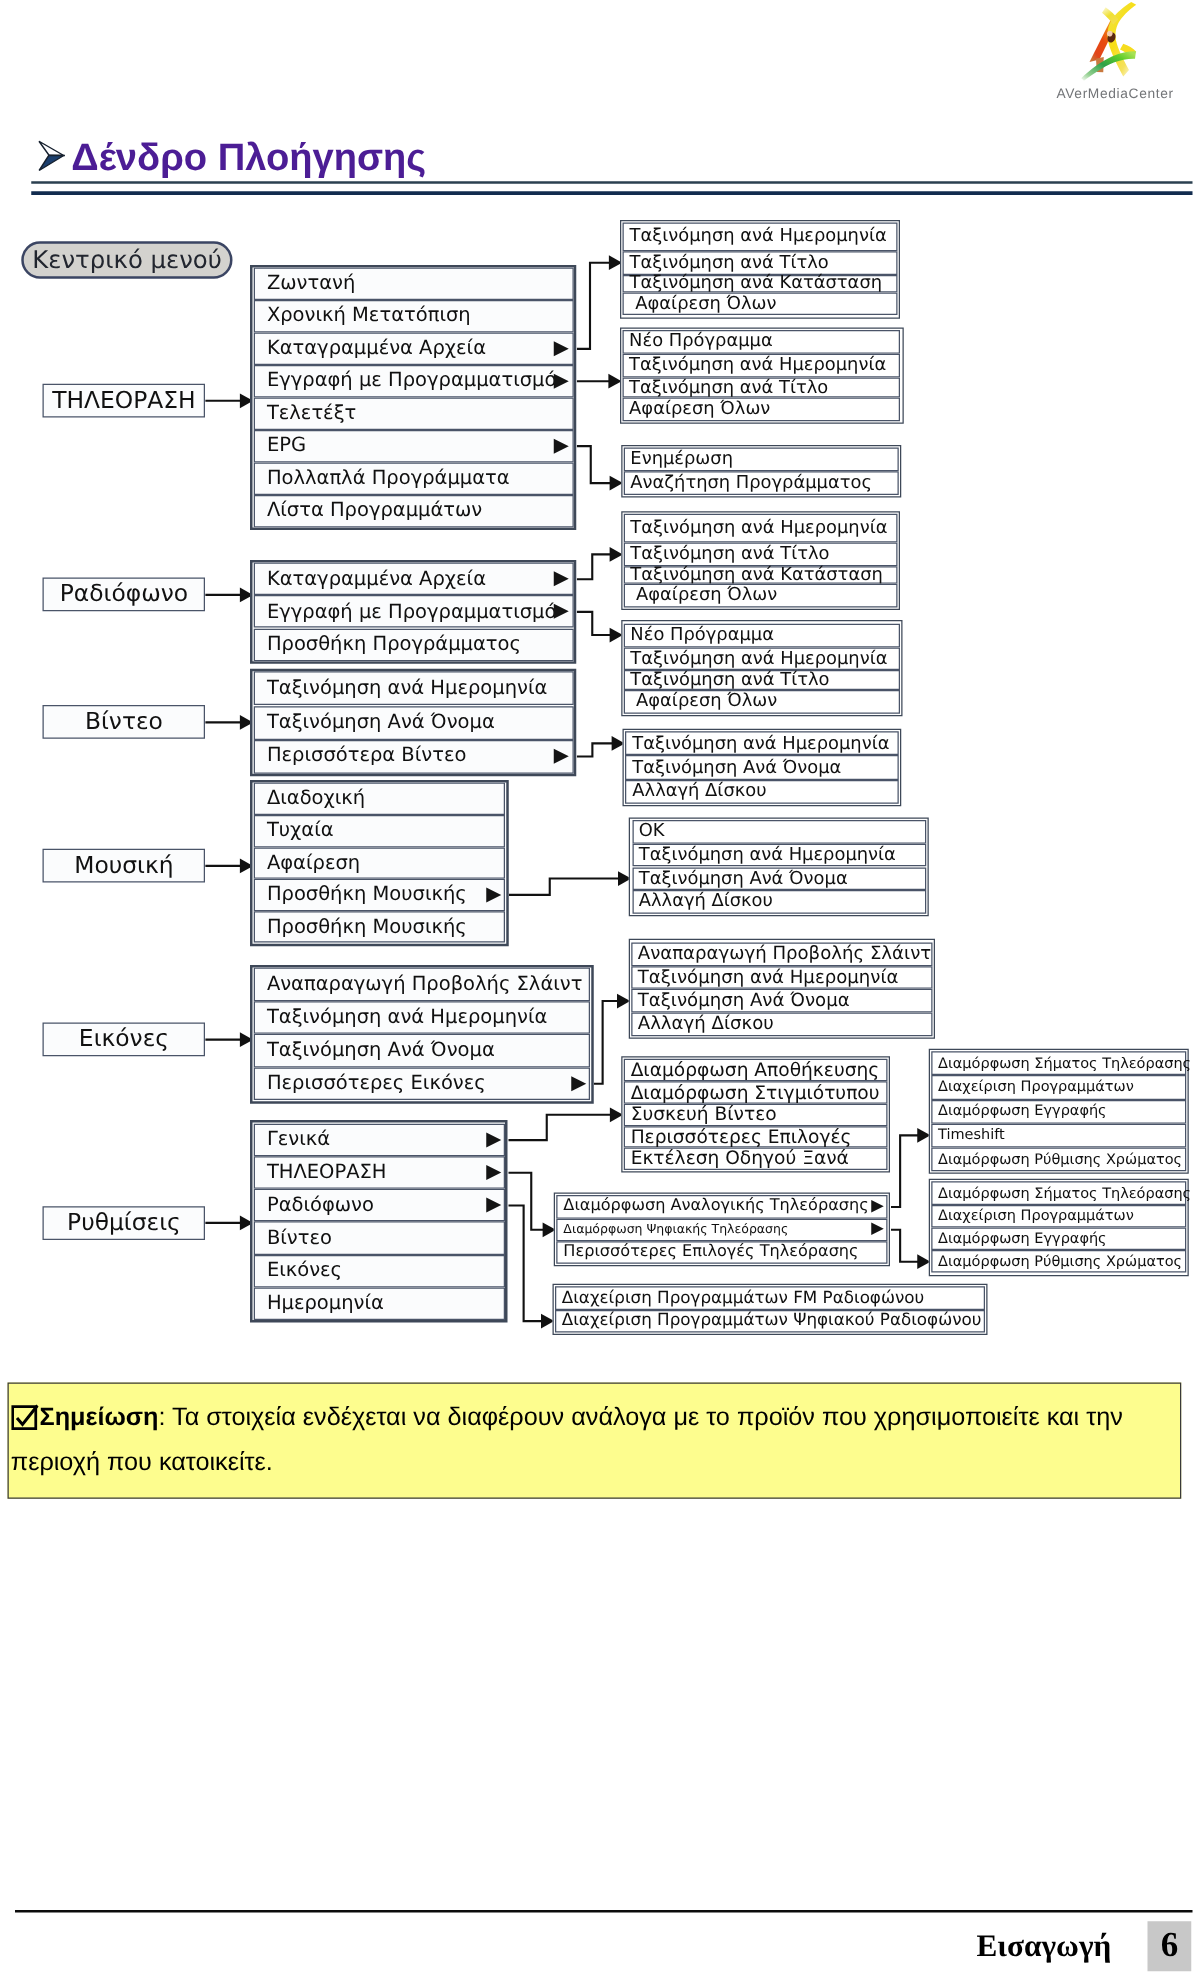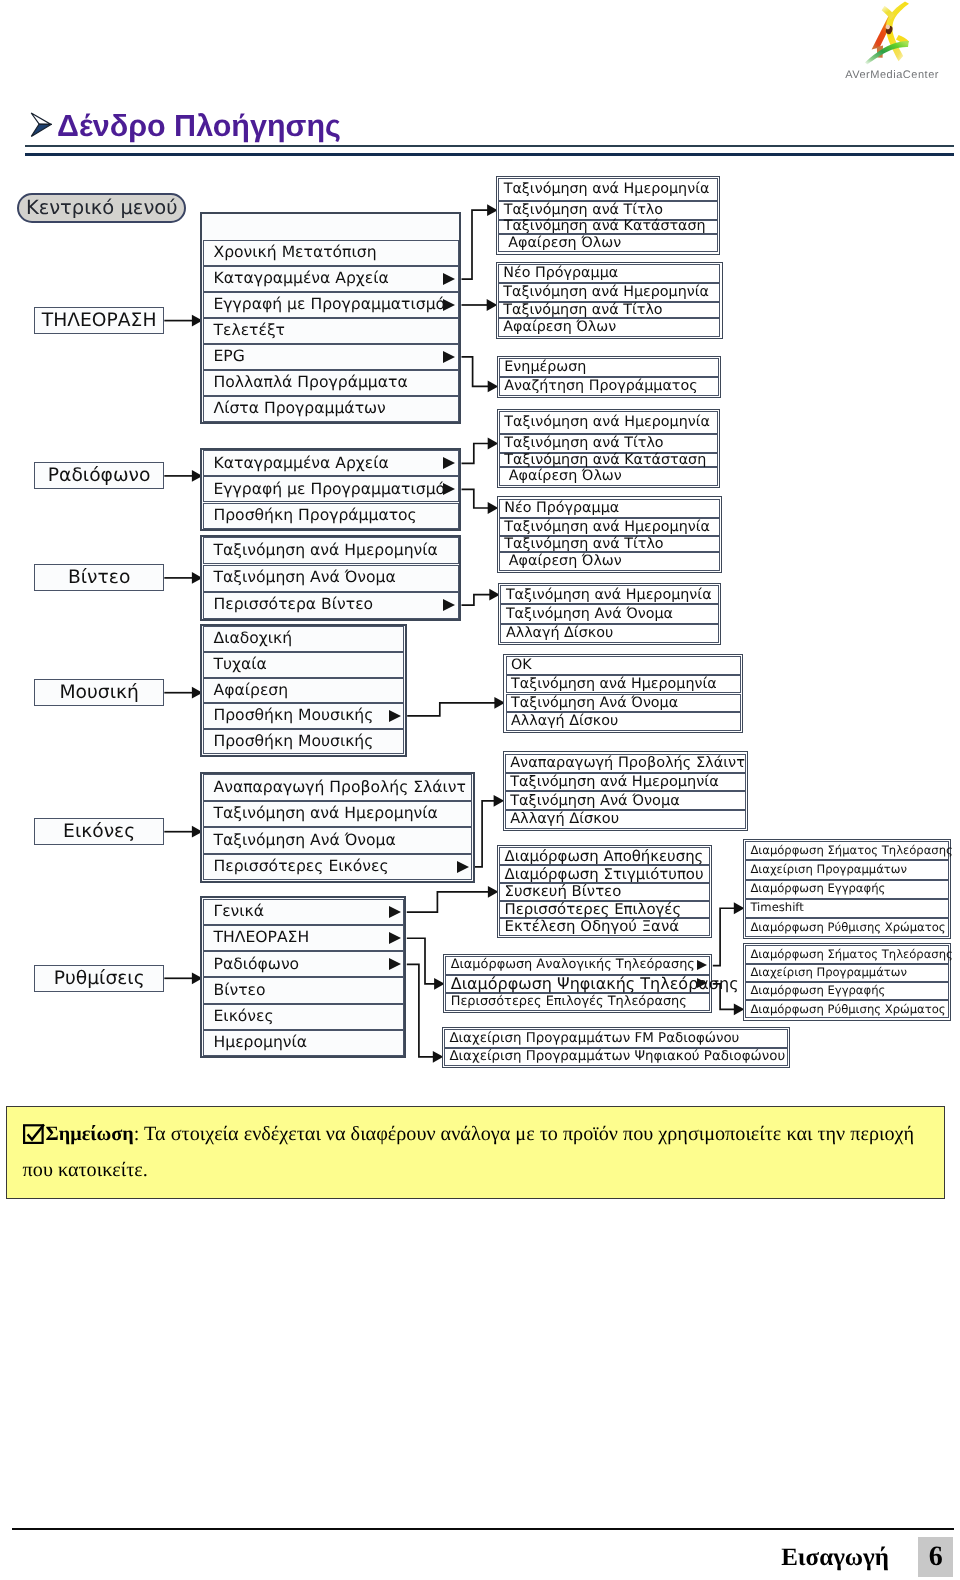--- a/index.html
+++ b/index.html
@@ -42,22 +42,22 @@
   .tri{position:absolute;width:0;height:0;border-style:solid;
        border-width:6.2px 0 6.2px 12px;border-color:transparent transparent transparent #141414;}
   .tri-s{position:absolute;width:0;height:0;border-style:solid;
        border-width:5.4px 0 5.4px 10.5px;border-color:transparent transparent transparent #141414;}
 
   svg.conn{position:absolute;left:0;top:0;width:960px;height:1580px;pointer-events:none;overflow:visible;}
 
   
   .note{position:absolute;left:5.6px;top:1106.3px;width:939.6px;height:92.8px;box-sizing:border-box;
         border:1.5px solid #3a3a38;background:#fdfd8e;}
-  .note-inner{position:absolute;left:16px;top:10px;width:912px;
-              font-family:Liberation Serif, serif;font-size:20.2px;color:#000;line-height:35.5px;}
+  .note-inner{position:absolute;left:2px;top:10px;width:912px;
+              font-family:Liberation Sans, sans-serif;font-size:20.2px;color:#000;line-height:35.5px;}
   .note-chk{display:inline-block;width:22px;height:21px;position:relative;
             vertical-align:-4px;margin-right:1px;}
   .note-b{font-weight:bold;}
 
   
   .f-rule{position:absolute;left:12.2px;top:1527.5px;width:942.1px;height:2.2px;background:#0b0b0b;}
   .f-label{position:absolute;left:758px;top:1545px;width:131px;text-align:right;
            font-family:"Liberation Serif","DejaVu Serif",serif;font-weight:bold;font-size:25px;
            line-height:25px;color:#000;white-space:nowrap;}
   .f-page{position:absolute;left:918.3px;top:1536.8px;width:34.8px;height:40.5px;background:#c8c8c8;
@@ -168,20 +168,23 @@
         <polygon points="434.09999999999997,977.9 444.7,983.8 434.09999999999997,989.6999999999999" fill="#111"></polygon>
         <path d="M 406.8 964.375 H 418.9 V 1056.8500000000001 H 434.4" stroke="#111" stroke-width="1.7" fill="none" stroke-linecap="butt" stroke-linejoin="miter"></path>
         <polygon points="432.79999999999995,1050.95 443.4,1056.8500000000001 432.79999999999995,1062.7500000000002" fill="#111"></polygon>
         <path d="M 712.8 965.55 H 720.1 V 908.2500000000001 H 735.4" stroke="#111" stroke-width="1.7" fill="none" stroke-linecap="butt" stroke-linejoin="miter"></path>
         <polygon points="733.8,902.3500000000001 744.4,908.2500000000001 733.8,914.1500000000001" fill="#111"></polygon>
         <path d="M 712.8 983.8 H 720.1 V 1009.3499999999998 H 735.4" stroke="#111" stroke-width="1.7" fill="none" stroke-linecap="butt" stroke-linejoin="miter"></path>
         <polygon points="733.8,1003.4499999999998 744.4,1009.3499999999998 733.8,1015.2499999999998" fill="#111"></polygon>
       </svg>
       <div class="lbl-round" style="left:16.9px;top:193px;width:169.6px;height:29.8px">Κεντρικό μενού</div>
       <div class="mbox" style="left:199.9px;top:211.6px;width:261.2px;height:212.72px"></div>
+      <div class="mrow" style="left:202.5px;top:214.2px;width:256px;height:25.94px">
+        <span>Ζωντανή</span>
+      </div>
       <div class="mrow" style="left:202.5px;top:240.14px;width:256px;height:25.94px">
         <span>Χρονική Μετατόπιση</span>
       </div>
       <div class="mrow" style="left:202.5px;top:266.08px;width:256px;height:25.94px">
         <span>Καταγραμμένα Αρχεία</span>
       </div>
       <div class="tri" style="left:443.3px;top:272.75px"></div>
       <div class="mrow" style="left:202.5px;top:292.02px;width:256px;height:25.94px">
         <span>Εγγραφή με Προγραμματισμό</span>
       </div>
@@ -320,21 +323,21 @@
       <div class="rrow" style="left:504.7px;top:810.3px;width:241.40000000000003px;height:18.7px;font-size:14.5px"><span>Αλλαγή Δίσκου</span></div>
       <div class="rbox" style="left:496.9px;top:845.3px;width:214.7px;height:92.40000000000002px"></div>
       <div class="rrow" style="left:499px;top:847.4px;width:210.5px;height:18px;font-size:14.9px"><span>Διαμόρφωση Αποθήκευσης</span></div>
       <div class="rrow" style="left:499px;top:865.4px;width:210.5px;height:17.6px;font-size:14.9px"><span>Διαμόρφωση Στιγμιότυπου</span></div>
       <div class="rrow" style="left:499px;top:883px;width:210.5px;height:17.6px;font-size:14.9px"><span>Συσκευή Βίντεο</span></div>
       <div class="rrow" style="left:499px;top:900.6px;width:210.5px;height:17.6px;font-size:14.9px"><span>Περισσότερες Επιλογές</span></div>
       <div class="rrow" style="left:499px;top:918.2px;width:210.5px;height:17.4px;font-size:14.9px"><span>Εκτέλεση Οδηγού Ξανά</span></div>
       <div class="rbox" style="left:443.09999999999997px;top:954.3px;width:268.79999999999995px;height:58.900000000000006px"></div>
       <div class="rrow" style="left:445.2px;top:956.4px;width:264.59999999999997px;height:18.3px;font-size:12.9px"><span>Διαμόρφωση Αναλογικής Τηλεόρασης</span></div>
       <div class="tri-s" style="left:696.8px;top:960.05px"></div>
-      <div class="rrow" style="left:445.2px;top:974.6999999999999px;width:264.59999999999997px;height:18.2px;font-size:16px"><span>Διαμόρφωση Ψηφιακής Τηλεόρασης</span></div>
+      <div class="rrow" style="left:445.2px;top:974.6999999999999px;width:264.59999999999997px;height:18.2px;font-size:10px"><span>Διαμόρφωση Ψηφιακής Τηλεόρασης</span></div>
       <div class="tri-s" style="left:696.8px;top:978.3px"></div>
       <div class="rrow" style="left:445.2px;top:992.9px;width:264.59999999999997px;height:18.2px;font-size:12.9px"><span>Περισσότερες Επιλογές Τηλεόρασης</span></div>
       <div class="rbox" style="left:441.79999999999995px;top:1027.3000000000002px;width:348.40000000000003px;height:40.800000000000004px"></div>
       <div class="rrow" style="left:443.9px;top:1029.4px;width:344.20000000000005px;height:18.3px;font-size:13.4px"><span>Διαχείριση Προγραμμάτων FM Ραδιοφώνου</span></div>
       <div class="rrow" style="left:443.9px;top:1047.7px;width:344.20000000000005px;height:18.3px;font-size:13.4px"><span>Διαχείριση Προγραμμάτων Ψηφιακού Ραδιοφώνου</span></div>
       <div class="rbox" style="left:742.8px;top:839.1px;width:208.59999999999997px;height:99.89999999999999px"></div>
       <div class="rrow" style="left:744.9px;top:841.2px;width:204.39999999999998px;height:19.2px;font-size:11.6px"><span>Διαμόρφωση Σήματος Τηλεόρασης</span></div>
       <div class="rrow" style="left:744.9px;top:860.4000000000001px;width:204.39999999999998px;height:19.2px;font-size:11.6px"><span>Διαχείριση Προγραμμάτων</span></div>
       <div class="rrow" style="left:744.9px;top:879.6000000000001px;width:204.39999999999998px;height:19.1px;font-size:11.6px"><span>Διαμόρφωση Εγγραφής</span></div>
       <div class="rrow" style="left:744.9px;top:898.7000000000002px;width:204.39999999999998px;height:19.1px;font-size:11.6px"><span>Timeshift</span></div>

